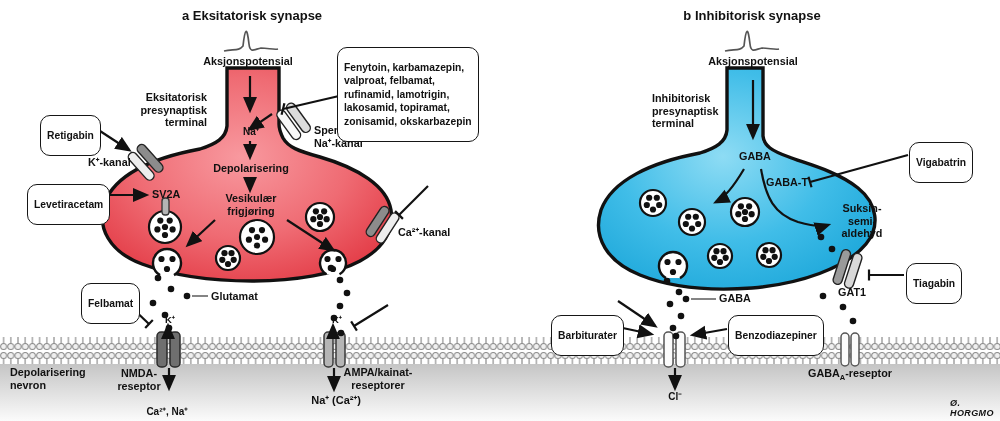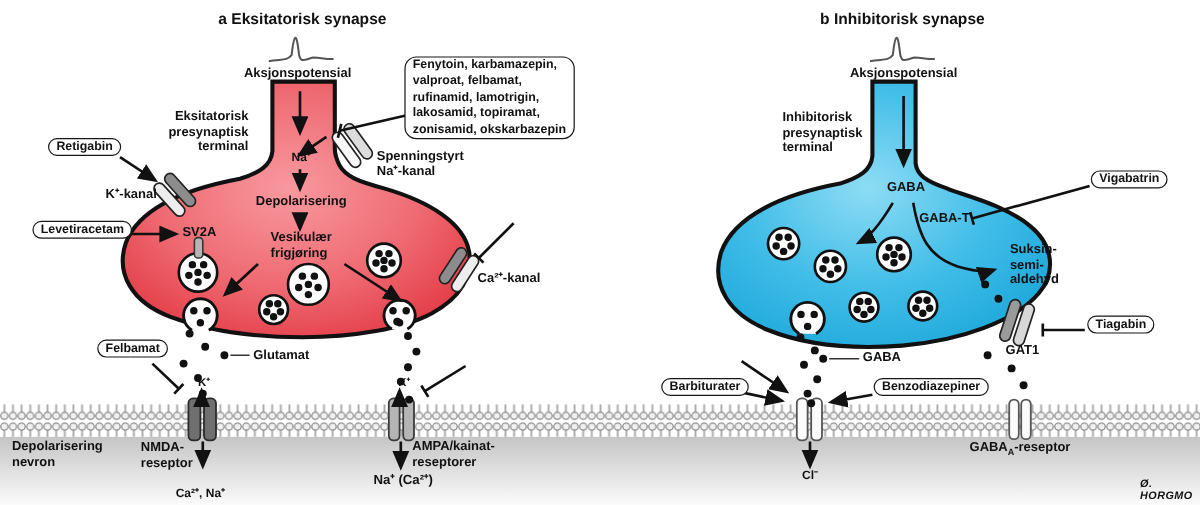--- a/index.html
+++ b/index.html
@@ -1,25 +1,25 @@
 <!DOCTYPE html>
 <html><head>
 <meta charset="utf-8">
 <style>
   html,body{margin:0;padding:0;background:#fff}
   .stage{position:relative;width:1000px;height:421px;background:#ffffff;
          font-family:"Liberation Sans",sans-serif;color:#111;overflow:hidden}
   svg.gfx{position:absolute;left:0;top:0;z-index:1}
   .lbl{position:absolute;z-index:2;font-weight:700;font-size:10.8px;line-height:1.18;white-space:pre-line}
-  .c{transform:translateX(-50%);}
+  .c{transform:translateX(-50%);text-align:center}
   .r{text-align:right}
   .title{font-size:13px;white-space:nowrap}
   .sm{font-size:9.5px}
   .box{position:absolute;z-index:3;background:#fff;border:1.7px solid #161616;border-radius:10px;
-       padding:0 6px;font-weight:700;font-size:10.3px;line-height:1.3;white-space:pre-line}
+       padding:13px 6px;font-weight:700;font-size:10.3px;line-height:1.3;white-space:pre-line}
   .box.ctr{text-align:center}
   .sig{position:absolute;z-index:2;font-size:9px;font-weight:700;font-style:italic;letter-spacing:.4px}
   sub.sA{font-size:7.5px}
 </style>
 </head>
 <body>
 
 <div class="stage">
 
 <svg class="gfx" width="1000" height="421" viewBox="0 0 1000 421">

